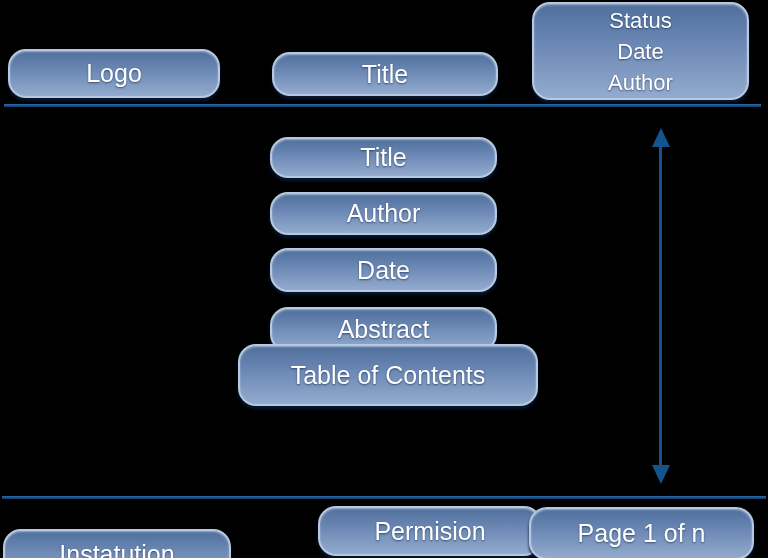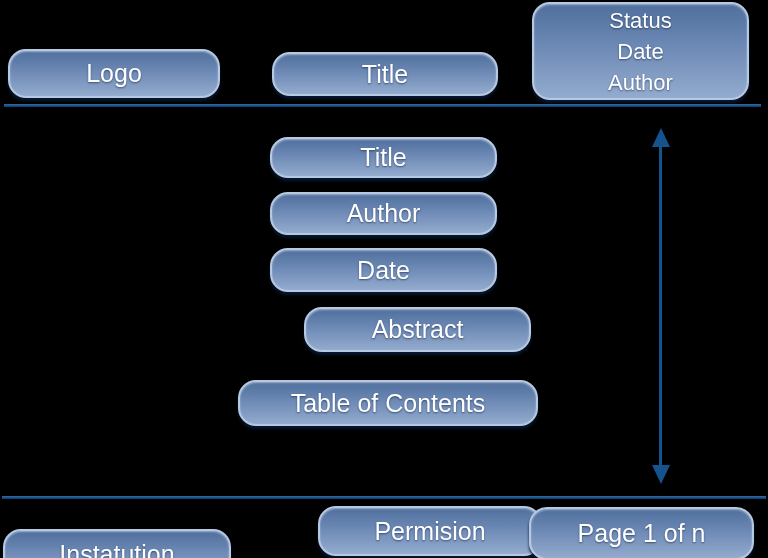--- a/index.html
+++ b/index.html
@@ -31,22 +31,22 @@
     justify-content: center;
     text-align: left;
   }
   .box-logo        { left: 8px;   top: 49px;  width: 212px; height: 49px; }
   .box-title-top   { left: 272px; top: 52px;  width: 226px; height: 44px; }
   .box-status      { left: 532px; top: 2px;   width: 217px; height: 98px;
                      flex-direction: column; font-size: 22px; line-height: 31px; }
   .box-title-mid   { left: 270px; top: 137px; width: 227px; height: 41px; }
   .box-author      { left: 270px; top: 192px; width: 227px; height: 43px; }
   .box-date        { left: 270px; top: 248px; width: 227px; height: 44px; }
-  .box-abstract    { left: 270px; top: 307px; width: 227px; height: 45px; margin-left: 34px; }
-  .box-toc         { left: 238px; top: 380px; width: 300px; height: 46px; }
+  .box-abstract    { left: 270px; top: 307px; width: 227px; height: 45px; }
+  .box-toc         { left: 238px; top: 344px; width: 300px; height: 62px; }
   .box-institution { left: 3px;   top: 505px; width: 228px; height: 50px; margin-top: 24px; }
   .box-permission  { left: 270px; top: 506px; width: 224px; height: 50px; margin-left: 48px; }
   .box-page        { left: 529px; top: 507px; width: 225px; height: 53px; }
 
   .hline {
     position: absolute;
     height: 3px;
     background: linear-gradient(to bottom, #2e6da8 0%, #1b5globe 50%, #0d3a66 100%);
     background: linear-gradient(to bottom, #2e6da8, #0d3a66);
   }

